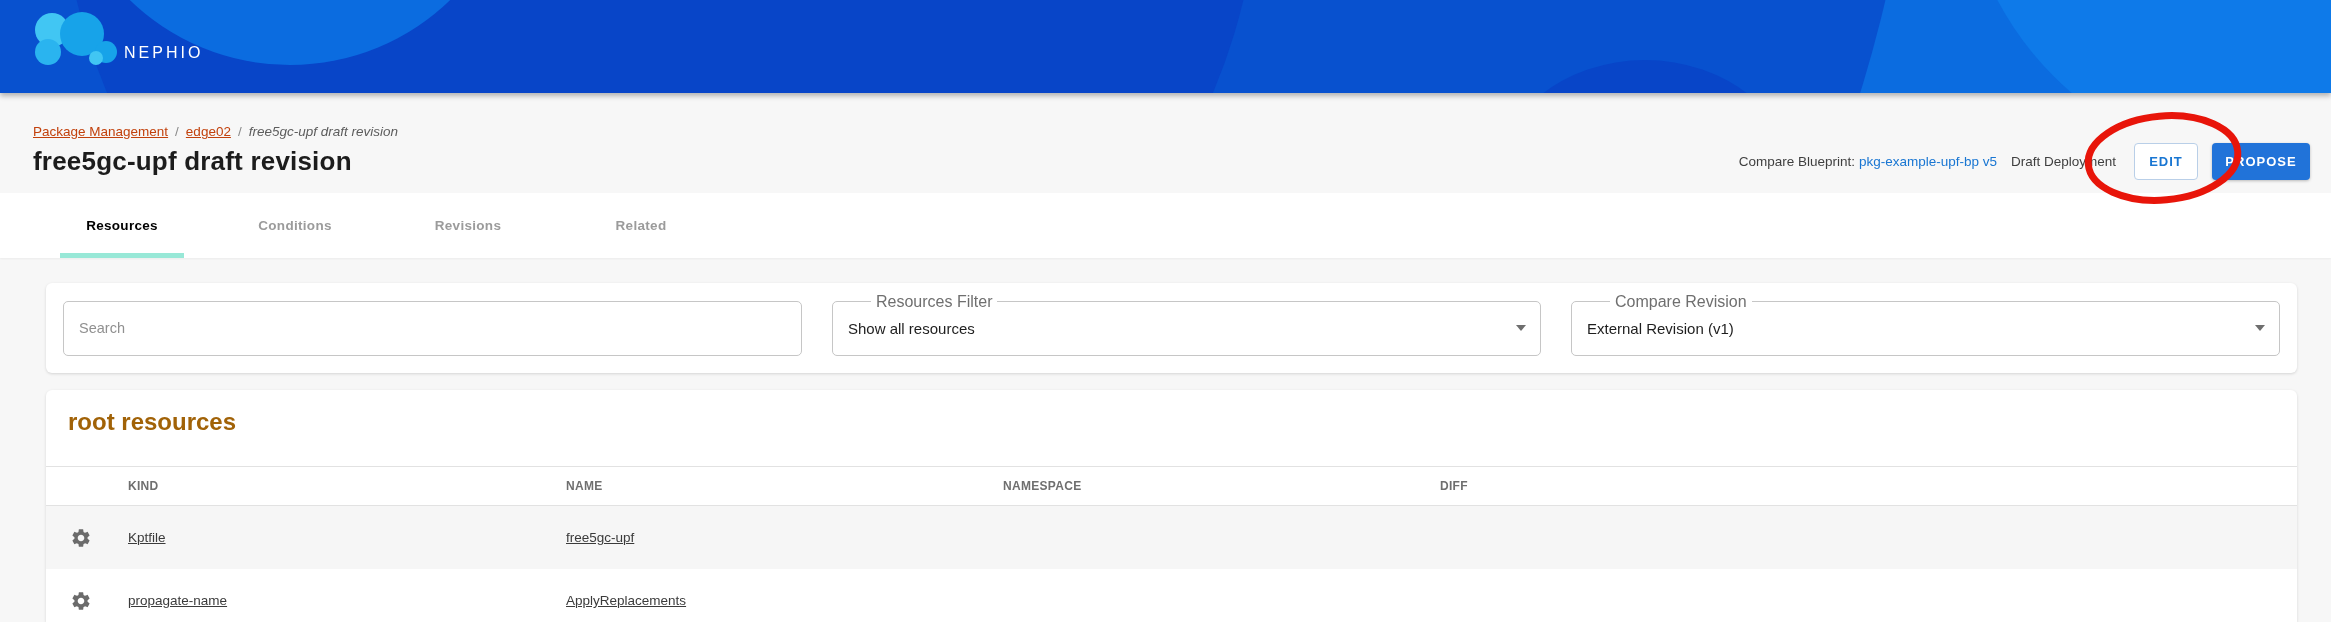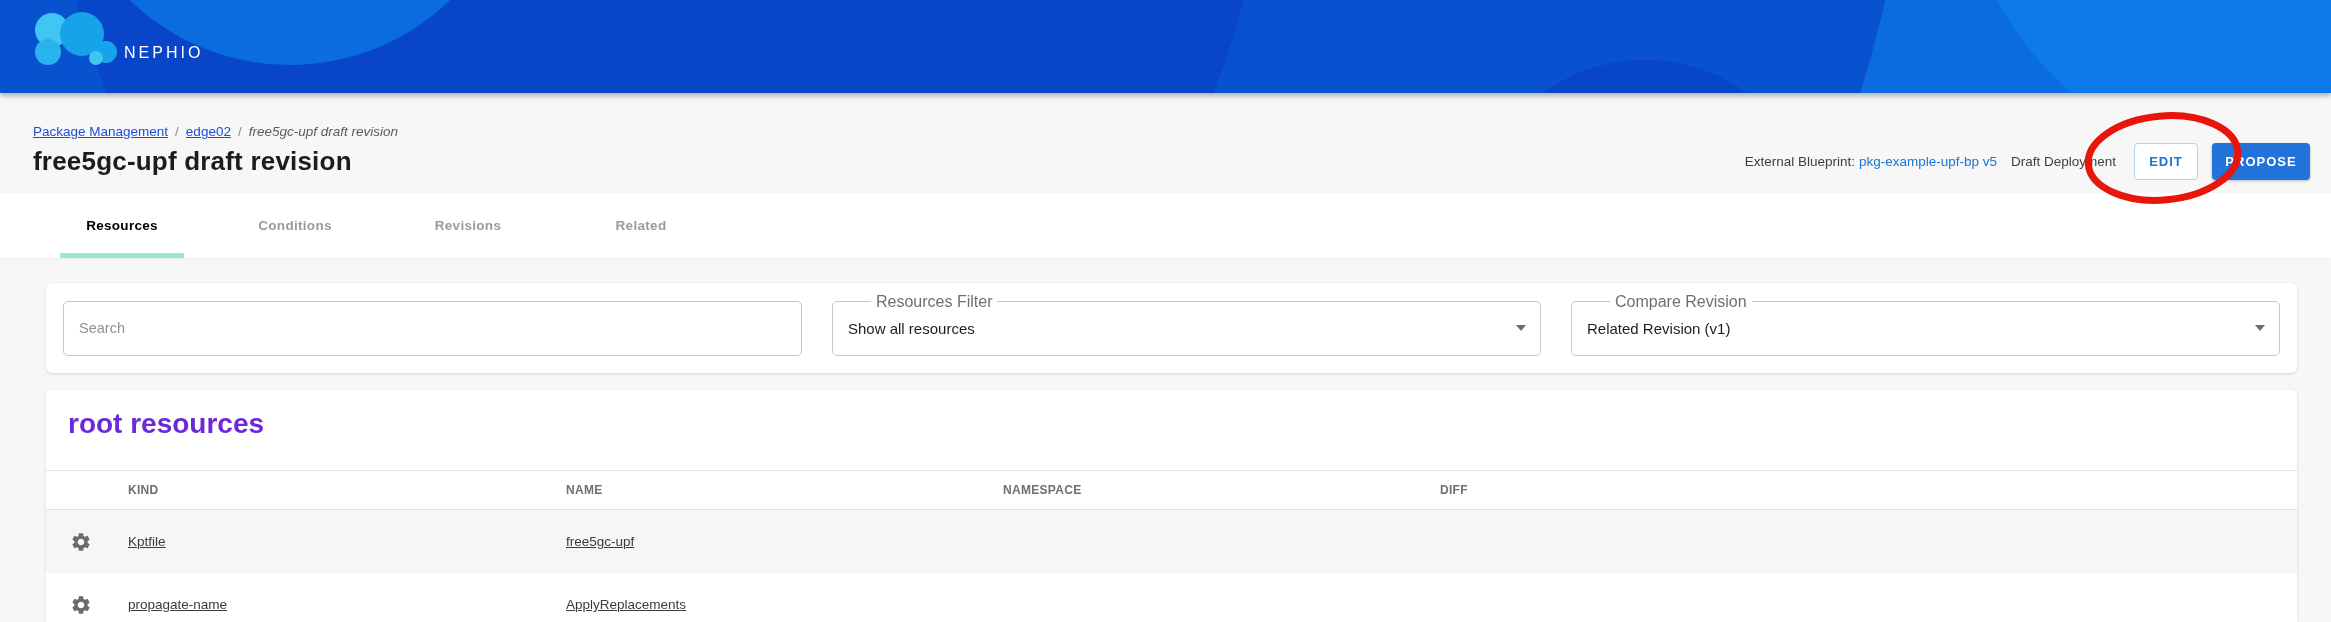--- a/index.html
+++ b/index.html
@@ -12,21 +12,21 @@
   .header-bg { position:absolute; inset:0; }
   .logo { position:absolute; left:30px; top:10px; height:60px; display:flex; align-items:flex-end; }
   .logo-text { color:#ffffff; font-size:16px; font-weight:400; letter-spacing:3px; line-height:1;
                padding-bottom:9px; margin-left:4px; }
 
   
   .title-row { position:relative; height:100px; padding:0 21px 0 33px;
                display:flex; justify-content:space-between; align-items:flex-end; }
   .title-left { padding-bottom:16px; }
   .breadcrumb { font-size:13.5px; color:#8a8a8a; margin-bottom:7px; }
-  .breadcrumb a { color:#1d4ed8; text-decoration:underline; }
+  .breadcrumb a { color:#c2410c; text-decoration:underline; }
   .breadcrumb .sep { margin:0 7px; color:#8a8a8a; }
   .breadcrumb .current { font-style:italic; color:#5c5c5c; }
   .page-title { font-size:26px; font-weight:700; color:#1c1c1c; letter-spacing:0.2px; }
 
   .title-right { display:flex; align-items:center; gap:14px; margin-bottom:13px; }
   .meta-text { font-size:13.5px; color:#3f3f3f; }
   .meta-text a { color:#1976d2; text-decoration:none; }
   .btn { height:37px; border-radius:4px; font-family:"Liberation Sans",sans-serif;
          font-size:13px; font-weight:700; letter-spacing:1px; cursor:pointer; }
   .btn-outlined { width:64px; background:#ffffff; border:1px solid #b9cfe8; color:#1976d2; margin-left:4px; }
@@ -56,21 +56,21 @@
   .field-label { position:absolute; top:-9px; left:10px; background:#ffffff; padding:0 5px;
                  font-size:16px; color:#6f6f6f;margin-left:28px; }
   .field-value { padding-left:15px; font-size:15px; color:#1e1e1e; }
   .caret { position:absolute; right:14px; width:0; height:0;
            border-left:5.5px solid transparent; border-right:5.5px solid transparent;
            border-top:6.5px solid #6e6e6e; }
 
   
   .table-card { margin:17px 34px 0 46px; height:232px; overflow:hidden;
                 border-radius:6px 6px 0 0; }
-  .section-title { margin:18px 0 0 22px; font-size:28px; font-weight:700; color:#6d28d9; }
+  .section-title { margin:18px 0 0 22px; font-size:24px; font-weight:700; color:#a16207; }
   .thead, .tr { display:grid; grid-template-columns:82px 438px 437px 437px 1fr; align-items:center; }
   .thead { margin-top:30px; height:40px; border-top:1px solid #e2e2e2; border-bottom:1px solid #e2e2e2; }
   .th { font-size:12px; font-weight:600; color:#6f6f6f; letter-spacing:0.3px; }
   .tr { height:63px; font-size:13.5px; color:#3b3b3b; cursor:pointer;text-decoration:underline; }
   .tr.striped { background:#f6f6f6; }
   .icon-cell { display:flex; align-items:center; padding-left:24px; }
 </style>
 </head>
 <body>
 
@@ -98,21 +98,21 @@
 <section class="title-row">
   <div class="title-left">
     <nav class="breadcrumb">
       <a href="#">Package Management</a><span class="sep">/</span><a href="#">edge02</a><span class="sep">/</span><span class="current">free5gc-upf draft revision</span>
     </nav>
     <h1 class="page-title">free5gc-upf draft revision</h1>
   </div>
 
   <div class="title-right">
     <span class="meta-text">
-      <span>External Blueprint:</span>
+      <span>Compare Blueprint:</span>
       <a href="#">pkg-example-upf-bp v5</a>
     </span>
     <span class="meta-text">Draft Deployment</span>
     <button class="btn btn-outlined">EDIT</button>
     <button class="btn btn-contained">PROPOSE</button>
   </div>
 
   <svg class="annotation-svg" xmlns="http://www.w3.org/2000/svg">
     <ellipse cx="2163" cy="65" rx="75" ry="42" fill="none" stroke="#e8150a" stroke-width="7" transform="rotate(-5 2163 65)"></ellipse>
   </svg>
@@ -130,21 +130,21 @@
   <input class="search-input" type="text" placeholder="Search" style="">
 
   <div class="field">
     <span class="field-label">Resources Filter</span>
     <span class="field-value">Show all resources</span>
     <span class="caret"></span>
   </div>
 
   <div class="field">
     <span class="field-label">Compare Revision</span>
-    <span class="field-value">Related Revision (v1)</span>
+    <span class="field-value">External Revision (v1)</span>
     <span class="caret"></span>
   </div>
 </section>
 
 <section class="card table-card">
   <h2 class="section-title">root resources</h2>
 
   <div class="thead">
     <div class="th"></div>
     <div class="th">KIND</div>

